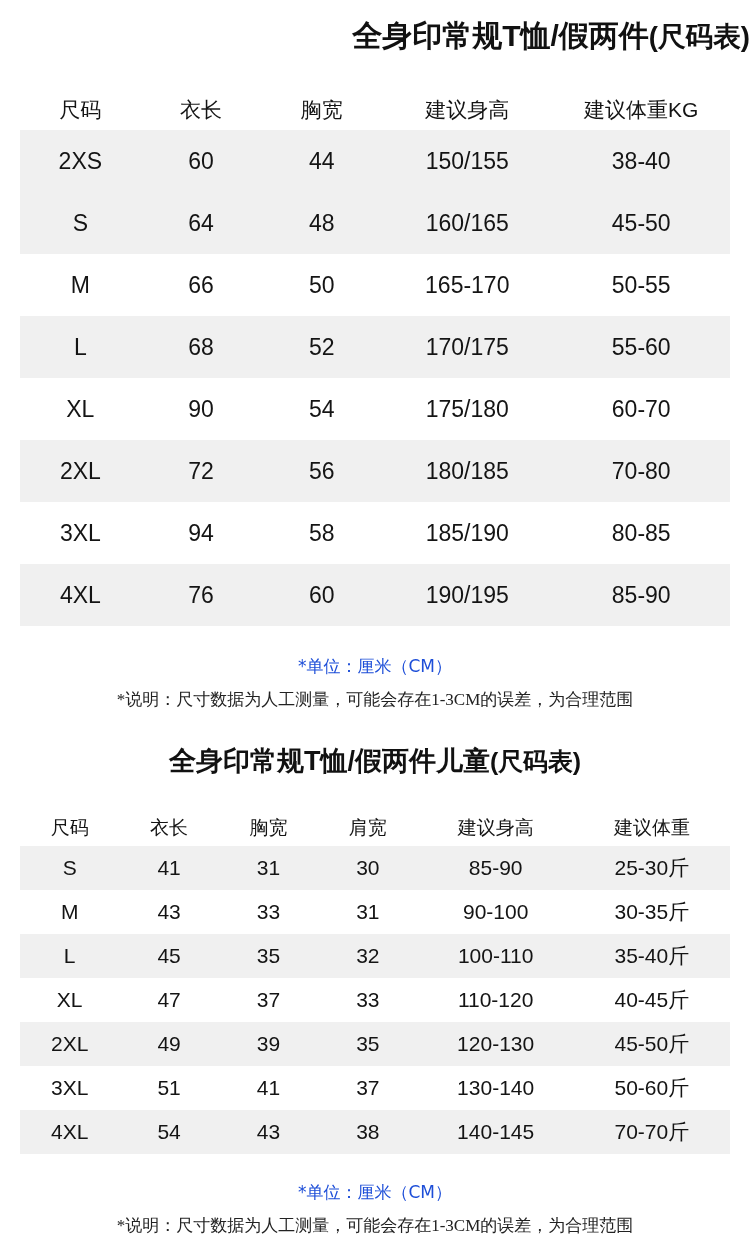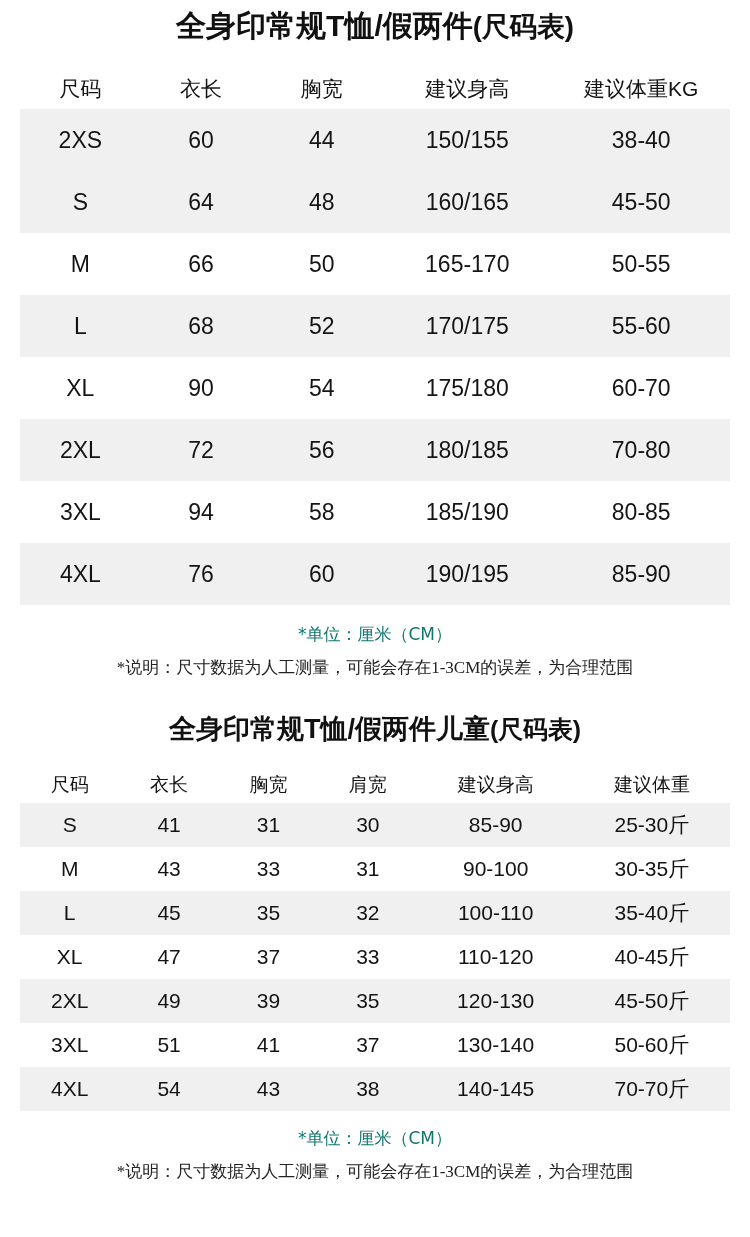--- a/index.html
+++ b/index.html
@@ -25,36 +25,37 @@
     width: 750px;
   }
   .title {
     text-align: center;
     font-weight: bold;
     color: #111111;
     letter-spacing: 0px;
   }
   .title-1 {
     font-size: 30px;
-    padding-top: 6px;
+    padding-top: 16px;
     padding-bottom: 18px;
+    text-align: right;
   }
   .title-2 {
     font-size: 27px;
     padding-top: 26px;
     padding-bottom: 16px;
   }
   .title .paren {
     font-size: 0.92em;
   }
 
   table.sizes {
     border-collapse: collapse;
     width: 710px;
-    margin: 4px auto;
+    margin: 15px auto;
     table-layout: fixed;
   }
   table.sizes td, table.sizes th {
     text-align: center;
     font-weight: normal;
     color: #141414;
     border: none;
     padding: 0;
   }
 
@@ -87,21 +88,21 @@
     font-size: 21px;
     vertical-align: middle;
   }
   .t2 tr.alt td {
     background: #f0f0f0;
   }
 
   .note-unit {
     text-align: center;
     font-size: 17px;
-    color: #0f766e;
+    color: #1d4ed8;
     padding-top: 14px;
     font-family: "DejaVu Sans", sans-serif;
   }
   .note-desc {
     text-align: center;
     font-size: 17px;
     color: #222222;
     padding-top: 10px;
     padding-bottom: 6px;
     font-family: Liberation Serif, serif;

